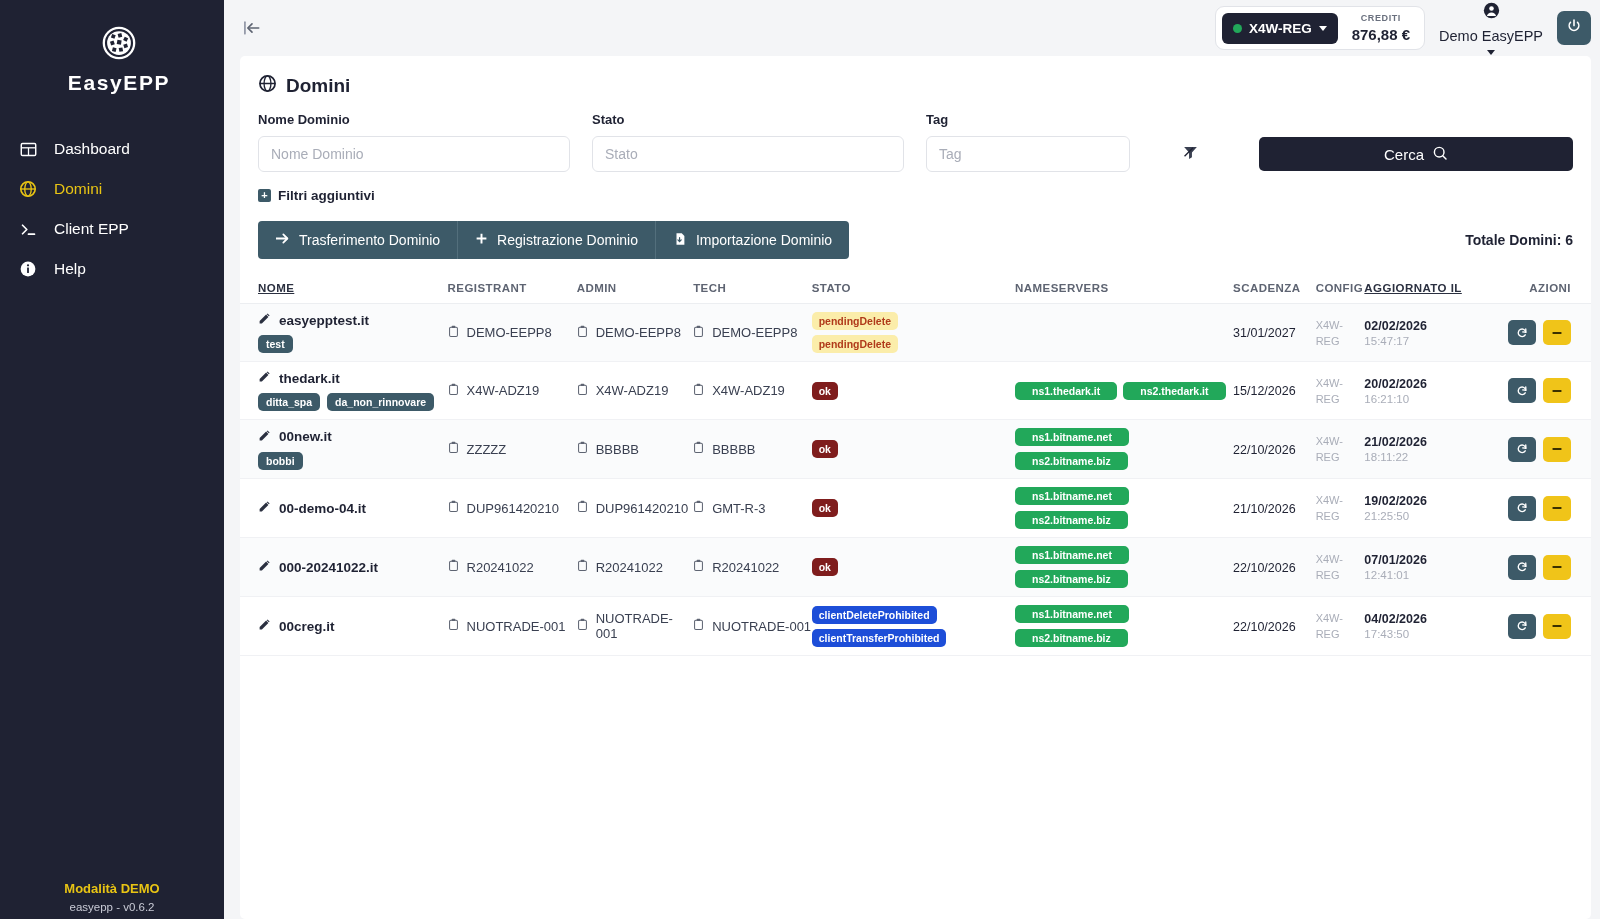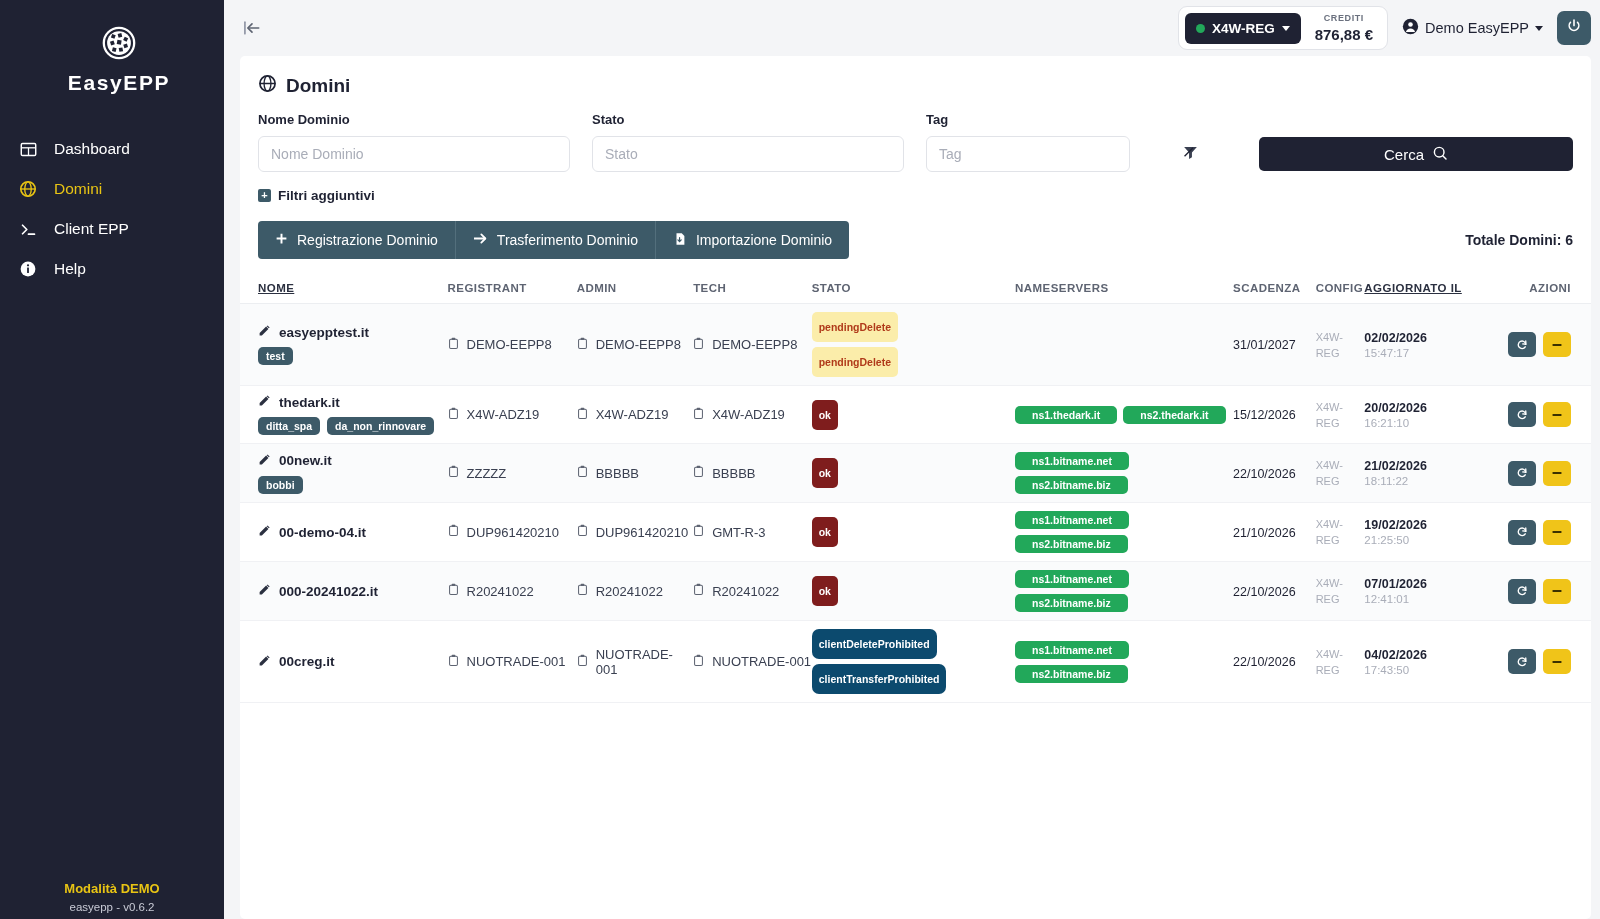--- a/index.html
+++ b/index.html
@@ -54,21 +54,21 @@
   .reg-pill {
     background: #1f2233; color: #ffffff; border-radius: 6px;
     height: 31px; display: flex; align-items: center; gap: 7px;
     padding: 0 11px; font-size: 13.5px; font-weight: bold; cursor: pointer;
   }
   .dot { width: 9px; height: 9px; border-radius: 50%; background: #22a85a; }
   .caret { width: 0; height: 0; border-left: 4.5px solid transparent; border-right: 4.5px solid transparent; border-top: 5px solid currentColor; }
   .credit-block { text-align: center; line-height: 1.15; }
   .credit-label { font-size: 9px; color: #6a707e; font-weight: bold; letter-spacing: .6px; }
   .credit-value { font-size: 15px; color: #1f2233; font-weight: bold; margin-top: 2px; }
-  .user-menu { display: flex; align-items: center; gap: 6px; font-size: 14.5px; color: #1f2233; cursor: pointer; }
+  .user-menu { display: flex; align-items: center; gap: 6px; font-size: 14.5px; color: #1f2233; cursor: pointer; flex-direction: column; }
   .power-btn {
     width: 34px; height: 34px; border-radius: 7px; background: #3d5a68;
     display: flex; align-items: center; justify-content: center; cursor: pointer;
   }
 
   
   .card {
     margin: 0 16px 0 16px; background: #ffffff; border-radius: 5px;
     flex: 1; overflow: hidden;
   }
@@ -130,24 +130,24 @@
   .dom-name { display: flex; align-items: center; gap: 8px; font-size: 13.5px; font-weight: bold; color: #1f2233; }
   .dom-name .lnk { cursor: pointer; }
   .tagrow { display: flex; gap: 7px; margin-top: 7px; }
   .tg {
     background: #3d5a68; color: #ffffff; font-size: 10.5px; font-weight: bold;
     border-radius: 5px; padding: 3px 8px;
   }
   .contact { display: flex; align-items: center; gap: 8px; font-size: 13px; color: #3a4051; }
   .clip { flex: 0 0 11px; cursor: pointer; }
 
-  .badge { display: inline-block; font-size: 10.5px; font-weight: bold; border-radius: 5px; padding: 9px 7px; }
+  .badge { display: inline-block; font-size: 10.5px; font-weight: bold; border-radius: 5px; padding: 3px 7px; }
   .badge-ok { background: #7f1d1d; color: #ffffff; }
   .badge-warn { background: #fbedaa; color: #b03a1a; }
-  .badge-dark { background: #0c4a6e; color: #ffffff; border-radius: 7px; }
+  .badge-dark { background: #1d4ed8; color: #ffffff; }
   .statuses { display: flex; flex-wrap: wrap; gap: 6px; row-gap: 5px; max-width: 170px; }
   .ns-wrap { display: flex; gap: 6px; flex-wrap: wrap; }
   .ns {
     background: #22a85a; color: #ffffff; font-size: 10.5px; font-weight: bold;
     border-radius: 5px; padding: 3px 17px;
   }
   .scad { font-size: 12.5px; color: #1f2233; }
   .config { font-size: 11px; color: #a9adb8; line-height: 1.35; }
   .upd-d { font-size: 12.5px; color: #1f2233; font-weight: bold; }
   .upd-t { font-size: 11.5px; color: #a9adb8; margin-top: 2px; }
@@ -336,35 +336,35 @@
 
       <div class="extra-filters">
         <span class="plus-sq">+</span>
         <span>Filtri aggiuntivi</span>
       </div>
 
       <div class="actions-row">
         <div class="btn-group">
           <div class="gbtn">
             <span>
+              <svg viewBox="0 0 18 16" width="15" height="13">
+                  <line x1="1" y1="8" x2="15" y2="8" stroke="#fff" stroke-width="2.2"></line>
+                  <polyline points="10,3 15,8 10,13" fill="none" stroke="#fff" stroke-width="2.2" stroke-linecap="round" stroke-linejoin="round"></polyline>
+                </svg>
+            </span>
+            <span>Trasferimento Dominio</span>
+          </div>
+          <div class="gbtn">
+            <span>
               <svg viewBox="0 0 16 16" width="13" height="13">
                   <line x1="8" y1="2" x2="8" y2="14" stroke="#fff" stroke-width="2.4"></line>
                   <line x1="2" y1="8" x2="14" y2="8" stroke="#fff" stroke-width="2.4"></line>
                 </svg>
             </span>
             <span>Registrazione Dominio</span>
-          </div>
-          <div class="gbtn">
-            <span>
-              <svg viewBox="0 0 18 16" width="15" height="13">
-                  <line x1="1" y1="8" x2="15" y2="8" stroke="#fff" stroke-width="2.2"></line>
-                  <polyline points="10,3 15,8 10,13" fill="none" stroke="#fff" stroke-width="2.2" stroke-linecap="round" stroke-linejoin="round"></polyline>
-                </svg>
-            </span>
-            <span>Trasferimento Dominio</span>
           </div>
           <div class="gbtn">
             <span>
               <svg viewBox="0 0 16 16" width="14" height="14">
                   <path d="M4 1.5h6l3 3v10H4z" fill="#ffffff"></path>
                   <path d="M7.5 6.5v4M5.6 9l1.9 1.9L9.4 9" stroke="#3d5a68" stroke-width="1.4" fill="none" stroke-linecap="round"></path>
                 </svg>
             </span>
             <span>Importazione Dominio</span>
           </div>

